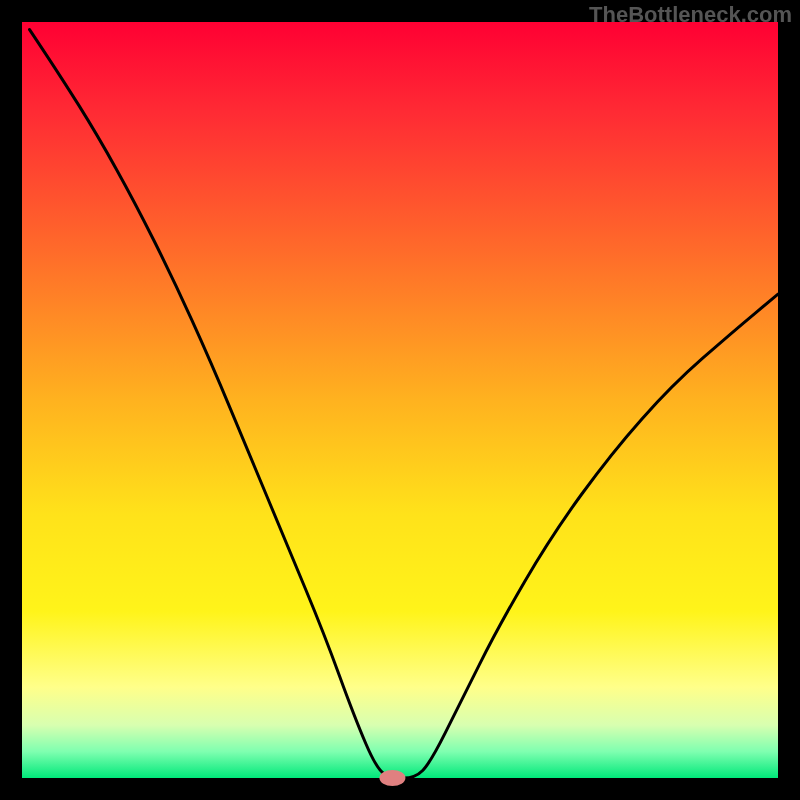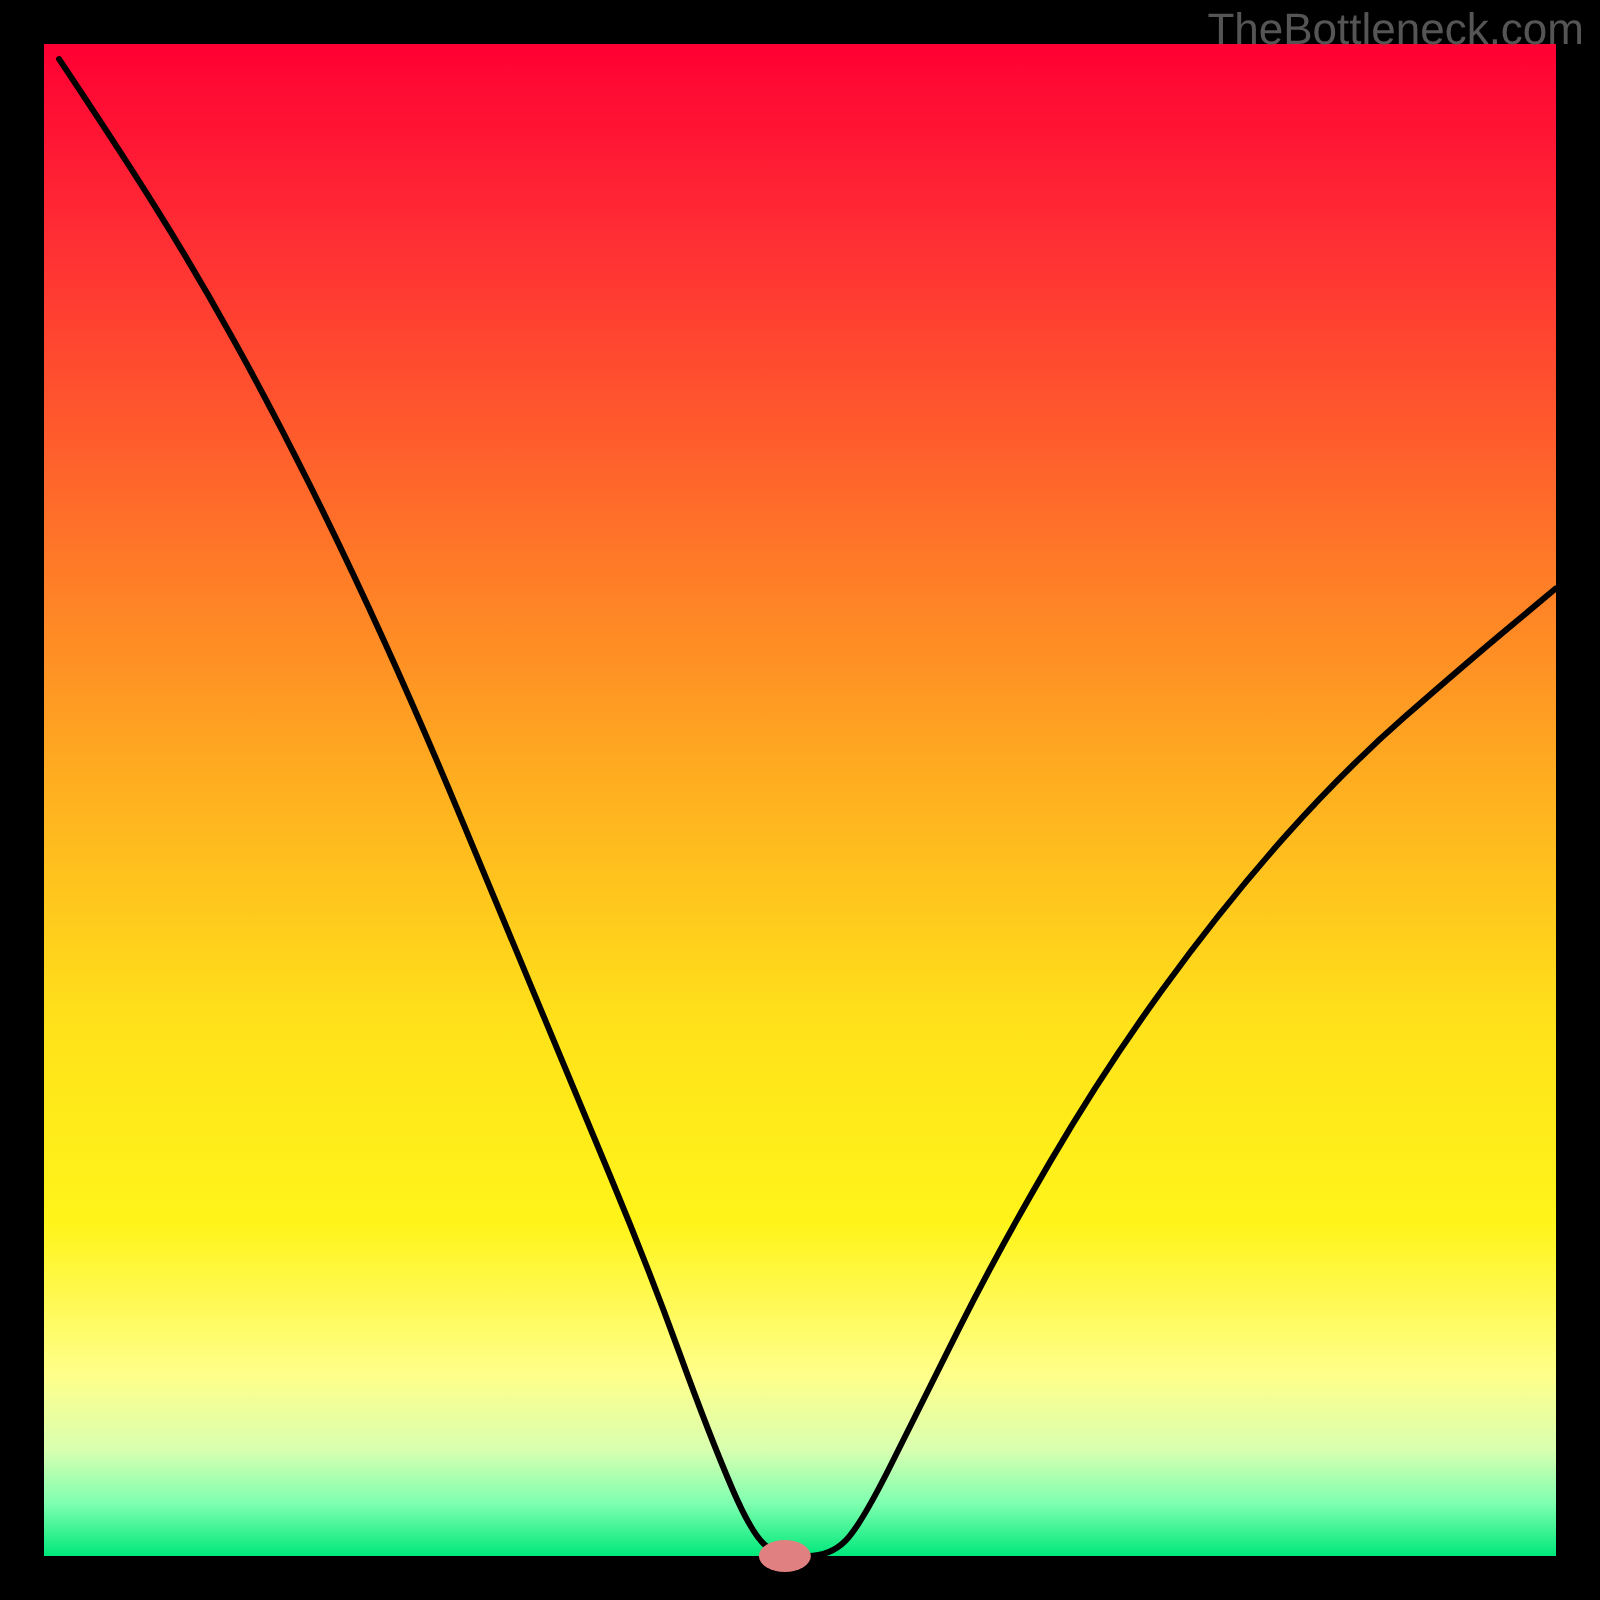--- a/index.html
+++ b/index.html
@@ -15,21 +15,21 @@
     position: relative;
     width: 800px;
     height: 800px;
   }
   .watermark {
     position: absolute;
     top: 2px;
     right: 8px;
     color: #555;
     font-size: 22px;
-    font-weight: 400;
+    font-weight: 700;
     z-index: 10;
   }
   svg {
     display: block;
   }
 </style>
 </head>
 <body>
 <div class="container">
 

